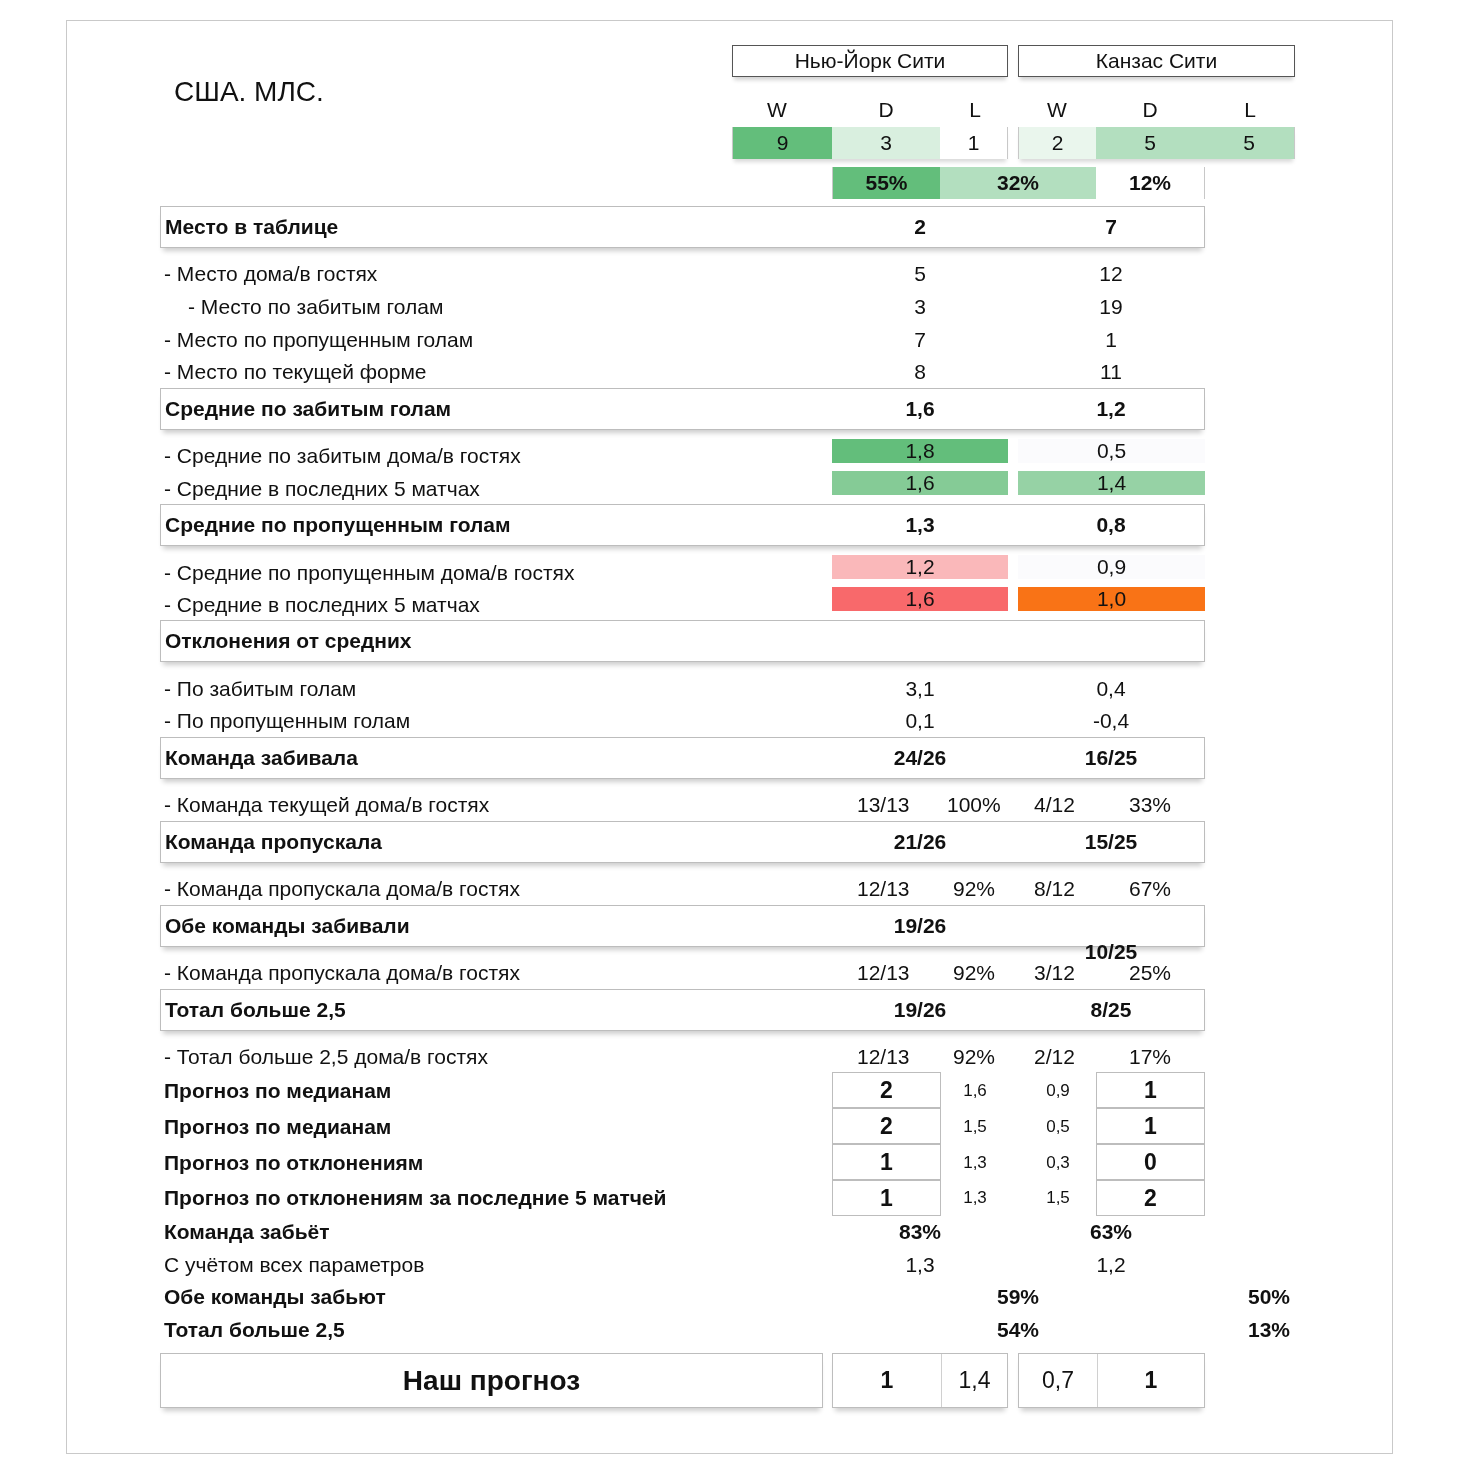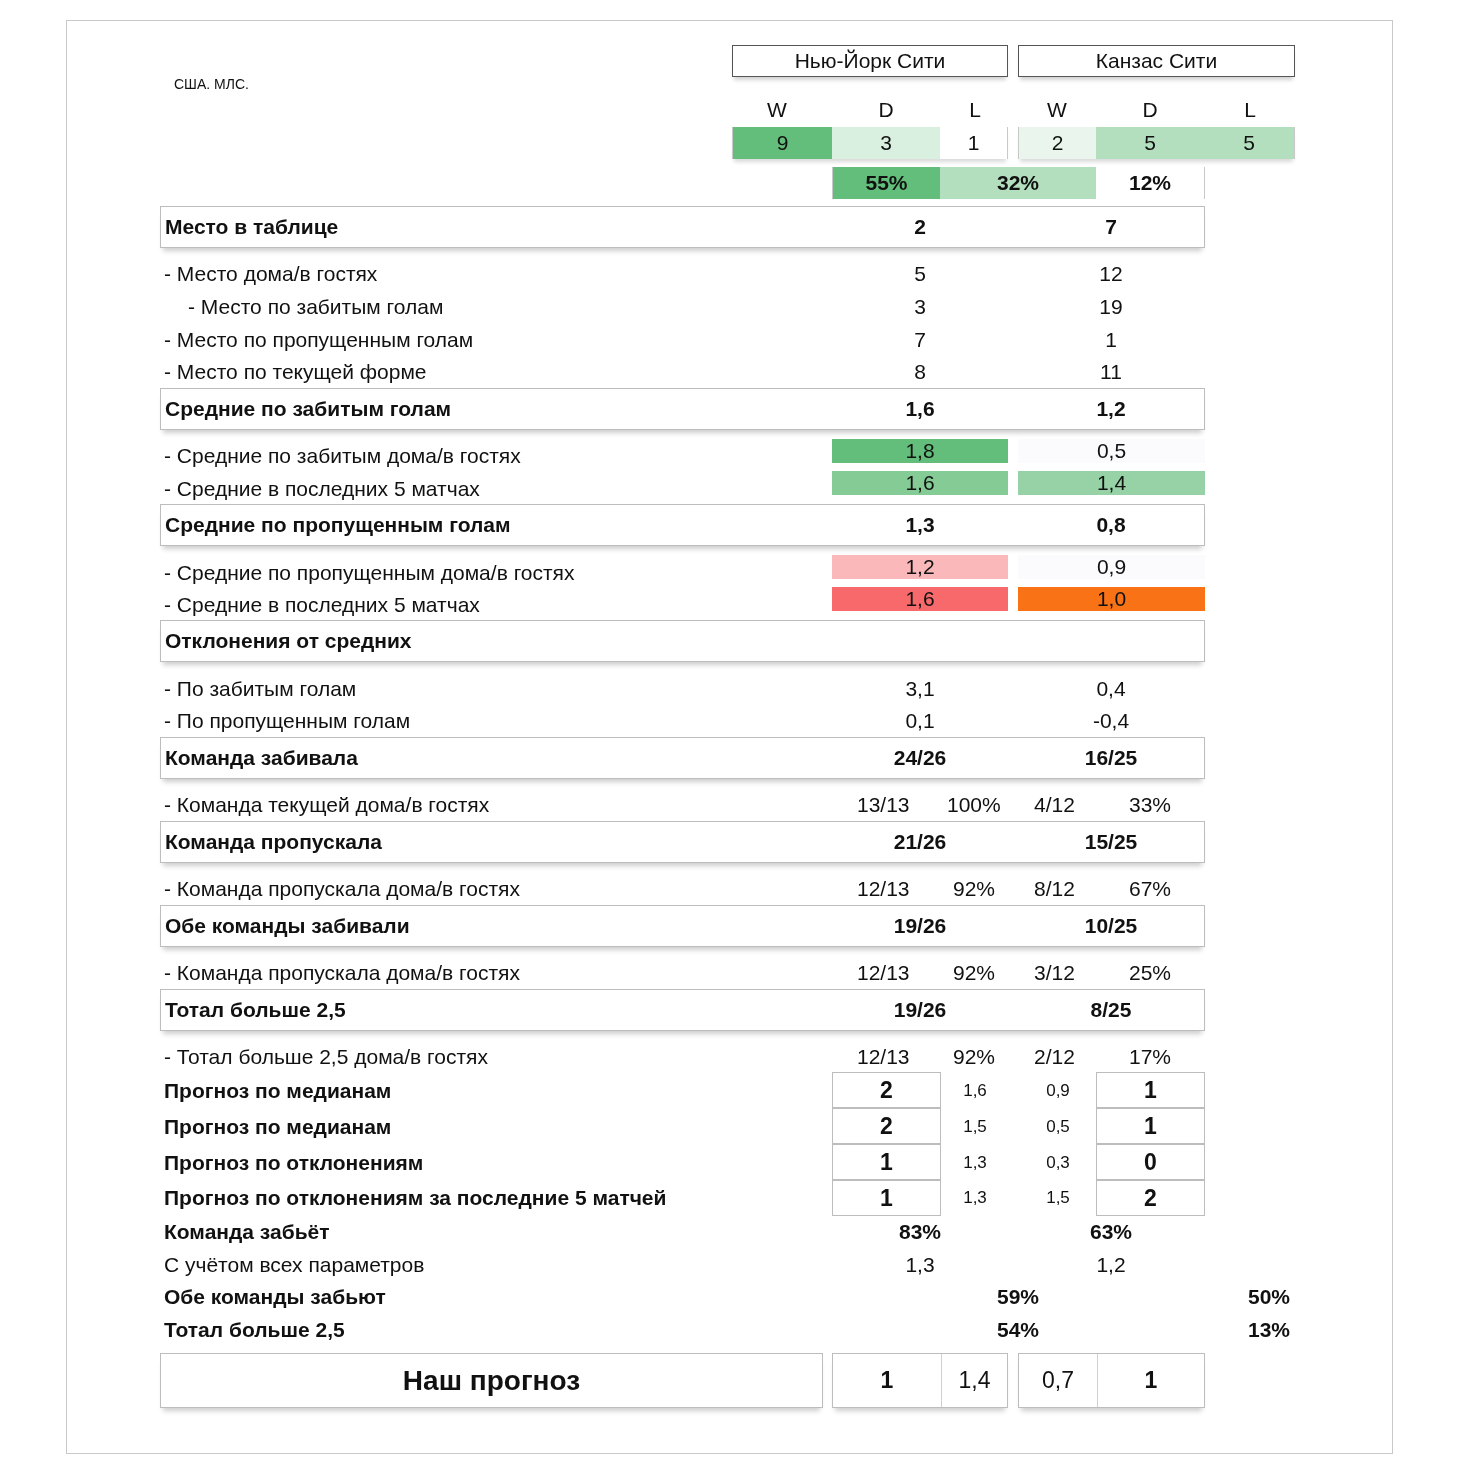--- a/index.html
+++ b/index.html
@@ -1,19 +1,19 @@
 <!DOCTYPE html>
 <html><head>
 <meta charset="utf-8">
 <style>
   html, body { margin: 0; padding: 0; background: #ffffff; }
   body { width: 1460px; height: 1475px; position: relative; font-family: "Liberation Sans", "DejaVu Sans", sans-serif; color: #111; }
   .frame { position: absolute; left: 66px; top: 20px; width: 1327px; height: 1434px; border: 1px solid #c9c9c9; box-sizing: border-box; background: #fff; }
   .abs { position: absolute; }
-  .league { left: 174px; top: 76px; font-size: 14px; }
+  .league { left: 174px; top: 76px; font-size: 28px; }
   .team-box { position: absolute; top: 45px; height: 32px; border: 1px solid #555; box-sizing: border-box; background: #fff; font-size: 21px; display: flex; align-items: center; justify-content: center; box-shadow: 0 5px 4px -2px rgba(0,0,0,0.18); }
   .wdl-head { position: absolute; top: 98px; font-size: 21px; text-align: center; }
   .wdl-cell { position: absolute; top: 127px; height: 32px; font-size: 21px; display: flex; align-items: center; justify-content: center; box-sizing: border-box; }
   .wdl-strip { position: absolute; top: 127px; height: 32px; border: 1px solid #c8c8c8; box-sizing: border-box; box-shadow: 0 5px 4px -2px rgba(0,0,0,0.15); }
   .pct-cell { position: absolute; top: 167px; height: 32px; font-size: 21px; font-weight: bold; display: flex; align-items: center; justify-content: center; box-sizing: border-box; }
   .pct-strip { position: absolute; top: 167px; left: 832px; width: 373px; height: 32px; border: 1px solid #c8c8c8; box-sizing: border-box; }
   .hdr-row { position: absolute; left: 160px; width: 1045px; height: 42px; border: 1px solid #bdbdbd; box-sizing: border-box; background: #fff; box-shadow: 0 6px 5px -3px rgba(0,0,0,0.2); }
   .hdr-label { position: absolute; left: 4px; top: 0; height: 100%; display: flex; align-items: center; font-size: 21px; font-weight: bold; }
   .val { position: absolute; font-size: 21px; text-align: center; width: 100px; }
   .bold { font-weight: bold; }
@@ -135,21 +135,21 @@
 <div class="sub-label" style="top:877px;">- Команда пропускала дома/в гостях</div>
 <div class="split" style="top:877px;left:857px;">12/13</div>
 <div class="split" style="top:877px;left:953px;">92%</div>
 <div class="split" style="top:877px;left:1034px;">8/12</div>
 <div class="split" style="top:877px;left:1129px;">67%</div>
 
 <div class="hdr-row" style="top:905px;">
   <div class="hdr-label">Обе команды забивали</div>
 </div>
 <div class="val bold col-a" style="top:914px;">19/26</div>
-<div class="val bold col-b" style="top:914px;">10/25</div>
+<div class="val bold col-b" style="top:940px;">10/25</div>
 <div class="sub-label" style="top:961px;">- Команда пропускала дома/в гостях</div>
 <div class="split" style="top:961px;left:857px;">12/13</div>
 <div class="split" style="top:961px;left:953px;">92%</div>
 <div class="split" style="top:961px;left:1034px;">3/12</div>
 <div class="split" style="top:961px;left:1129px;">25%</div>
 
 <div class="hdr-row" style="top:989px;">
   <div class="hdr-label">Тотал больше 2,5</div>
 </div>
 <div class="val bold col-a" style="top:998px;">19/26</div>

